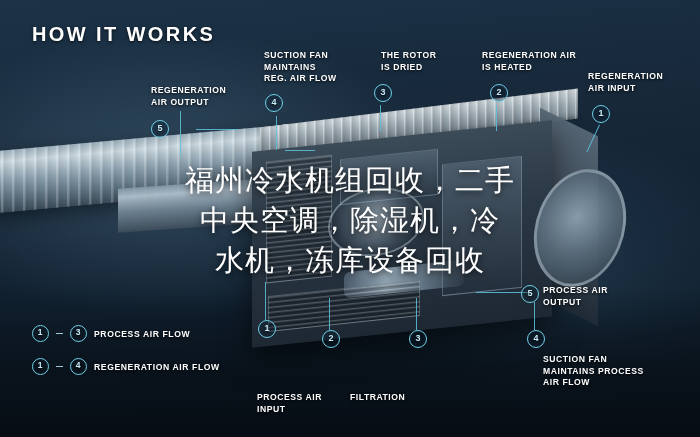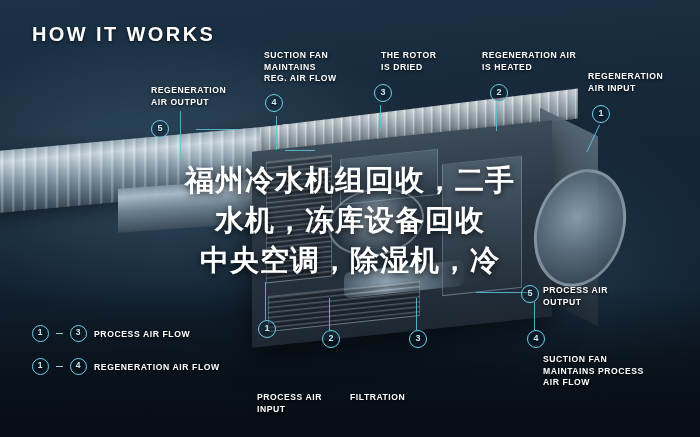--- a/index.html
+++ b/index.html
@@ -229,21 +229,21 @@
     background: #9fc7d6;
   }
 
   
   .watermark {
     position: absolute;
     left: 0; top: 160px;
     width: 700px;
     text-align: center;
     font-size: 29px;
-    font-weight: bold;
+    font-weight: normal;
     line-height: 40px;
     color: #ffffff;
     text-shadow: 0 2px 6px rgba(0,0,0,0.75);
     letter-spacing: 1px;
   }
 </style>
 </head>
 <body>
 
 <div id="stage">
@@ -338,17 +338,17 @@
 
   <div class="legend-row" style="top:358px;">
     <span class="legend-badge">1</span>
     <span class="legend-dash"></span>
     <span class="legend-badge">4</span>
     <span>REGENERATION AIR FLOW</span>
   </div>
 
   <div class="watermark">
     <div>福州冷水机组回收，二手</div>
+    <div>中央空调，除湿机，冷</div>
     <div>水机，冻库设备回收</div>
-    <div>中央空调，除湿机，冷</div>
   </div>
 
 </div>
 
 </body></html>

